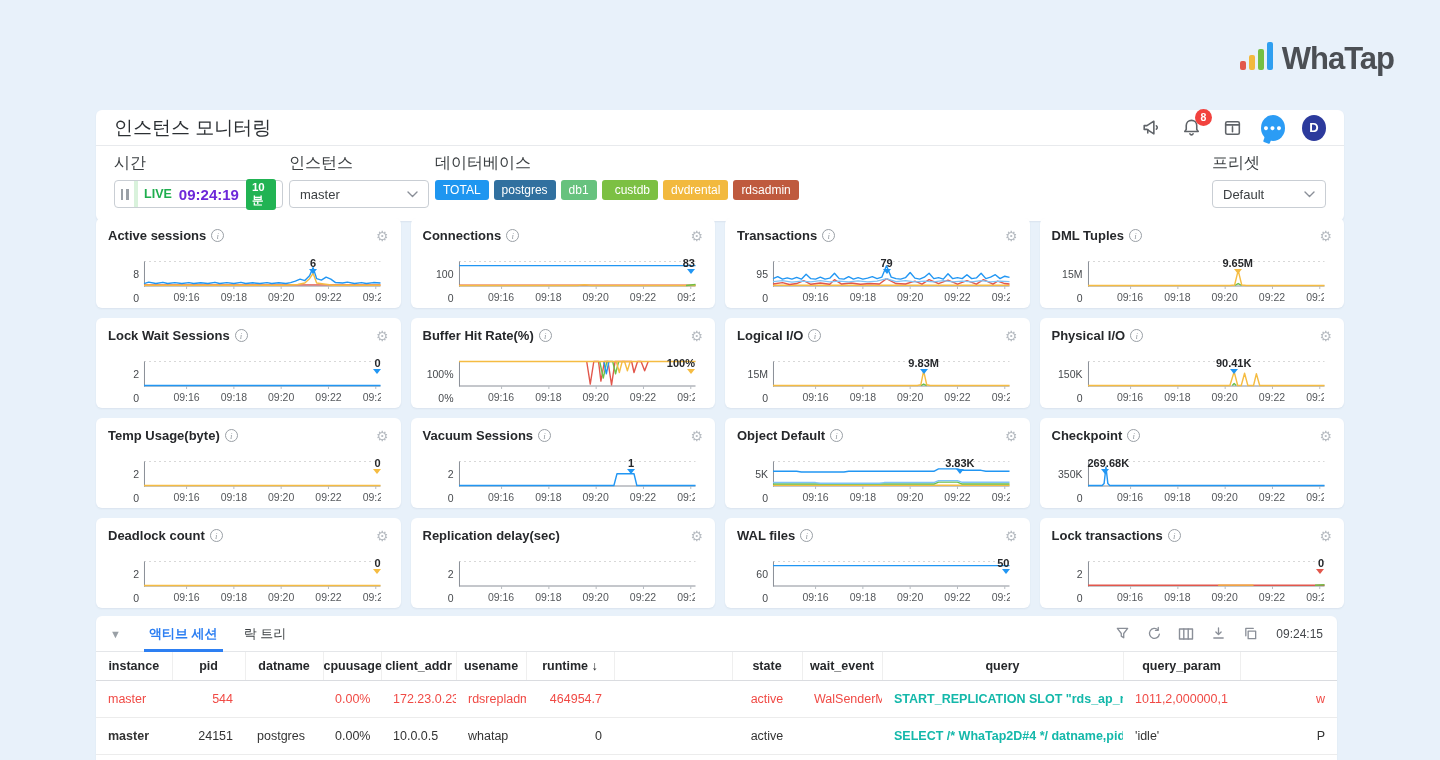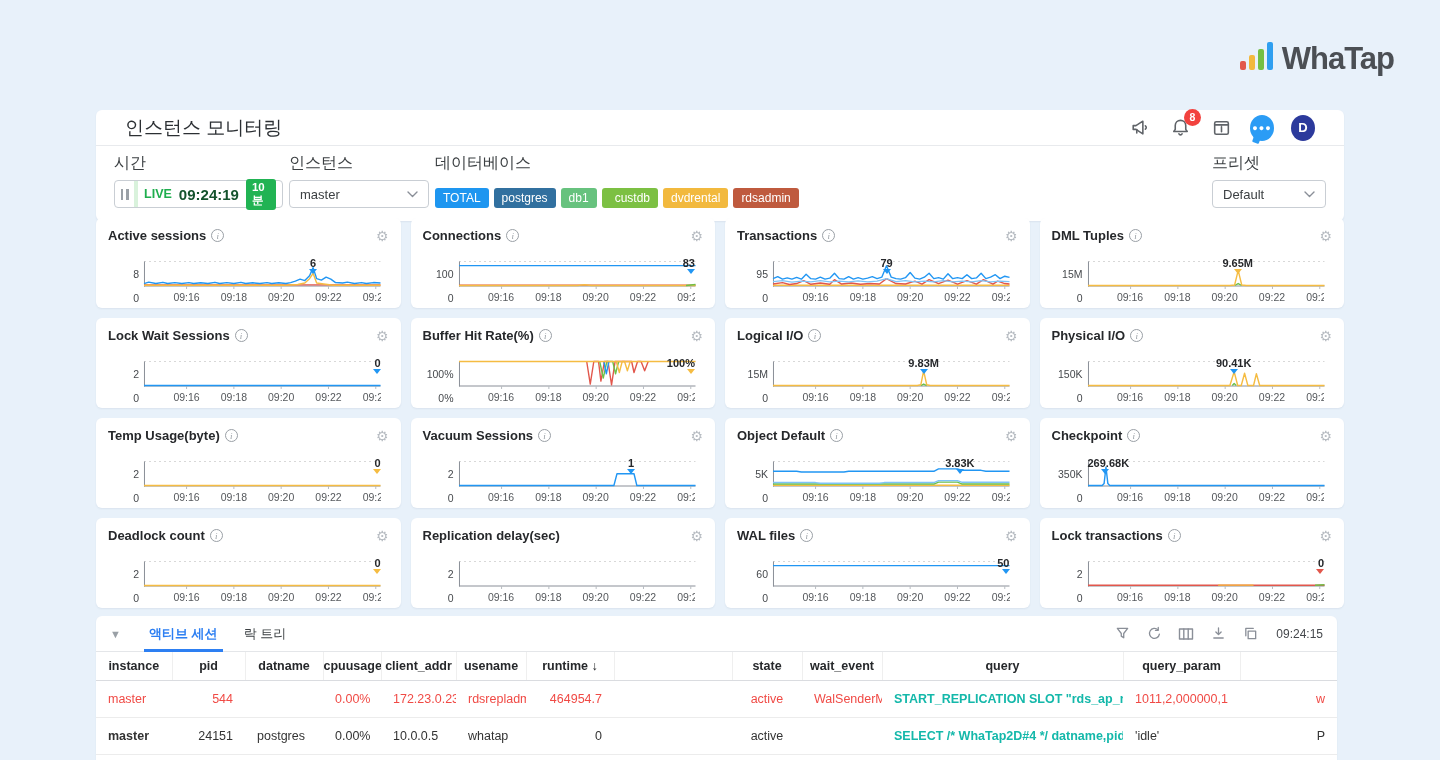--- a/index.html
+++ b/index.html
@@ -10,43 +10,43 @@
   .logo { position:absolute; top:42px; right:46px; display:flex; align-items:flex-end; gap:9px; }
   .logo-bars { display:flex; align-items:flex-end; gap:3px; padding-bottom:4px; }
   .logo-bars span { width:6px; border-radius:2px; display:block; }
   .logo-text { font-size:31px; font-weight:600; color:#4b4f54; letter-spacing:-1px; line-height:1; }
 
   
   .card { background:#fff; border-radius:6px; box-shadow:0 1px 2px rgba(30,60,90,.07); }
 
   
   .main-card { position:absolute; left:96px; top:110px; width:1248px; }
-  .hdr-row { height:36px; display:flex; align-items:center; padding:0 29px; border-bottom:1px solid #e8eaed; }
+  .hdr-row { height:36px; display:flex; align-items:center; padding:0 18px; border-bottom:1px solid #e8eaed; }
   .page-title { font-size:19px; font-weight:500; color:#2b2f33; }
   .hdr-icons { margin-left:auto; display:flex; align-items:center; gap:17px; }
   .hicon { position:relative; width:24px; height:24px; display:flex; align-items:center; justify-content:center; cursor:pointer; }
   .badge { position:absolute; top:-7px; right:-9px; min-width:17px; height:17px; border-radius:9px; background:#f2423e; color:#fff; font-size:10.5px; font-weight:700; display:flex; align-items:center; justify-content:center; padding:0 4px; }
   .chat-bubble { width:27px; height:26px; border-radius:50%; background:#2b9cf5; color:#fff; display:flex; align-items:center; justify-content:center; font-size:9px; letter-spacing:1px; font-weight:700; position:relative; }
   .chat-bubble::after { content:""; position:absolute; left:3px; bottom:-2px; width:7px; height:7px; background:#2b9cf5; border-radius:1px; transform:rotate(20deg); }
   .avatar { width:26px; height:26px; border-radius:50%; background:#2c3a9c; color:#fff; font-size:13px; font-weight:700; display:flex; align-items:center; justify-content:center; }
 
   .filter-row { display:flex; padding:7px 18px 13px; }
   .fgroup { display:flex; flex-direction:column; }
   .flabel { font-size:16px; color:#3c4043; margin-bottom:6px; }
   .ctrl { height:28px; border:1px solid #c9ced4; border-radius:4px; background:#fff; display:flex; align-items:center; }
   .time-ctrl { width:169px; margin-right:6px; padding:0 6px 0 0; }
   .pause-btn { width:26px; display:flex; justify-content:center; gap:3px; cursor:pointer; }
   .pause-btn i { width:2.5px; height:11px; background:#9aa0a6; display:block; }
   .live-strip { width:5px; height:26px; background:#d9f2dc; margin-right:6px; }
   .live-txt { color:#1fae4e; font-weight:700; font-size:12.5px; margin-right:7px; }
-  .time-txt { font-size:15px; font-weight:700; color:#14532d; margin-right:7px; }
+  .time-txt { font-size:15px; font-weight:700; color:#6d28d9; margin-right:7px; }
   .range-badge { background:#21b353; color:#fff; font-size:11.5px; border-radius:3px; padding:2px 6px; font-weight:600; }
   .sel-ctrl { width:140px; justify-content:space-between; padding:0 10px; margin-right:6px; cursor:pointer; font-size:13px; color:#3c4043; }
   .db-group { flex:1; }
-  .db-badges { display:flex; gap:5px; align-items:flex-end; height:28px; }
+  .db-badges { display:flex; gap:5px; align-items:flex-start; height:28px; }
   .db-badge { color:#fff; font-size:12px; border-radius:3px; padding:3px 8px; cursor:pointer; }
   .preset-group { margin-left:auto; }
   .preset-ctrl { width:114px; margin-right:0; }
 
   
   .chart-grid { position:absolute; left:96px; top:218px; width:1248px; display:grid; grid-template-columns:repeat(4,1fr); gap:10px; grid-auto-rows:90px; }
   .chart-card { padding:8px 12px 0; overflow:hidden; }
   .c-head { display:flex; align-items:center; height:19px; }
   .c-title { font-size:13px; font-weight:700; color:#26282b; margin-right:5px; white-space:nowrap; }
   .info-ic { width:13px; height:13px; border:1px solid #9aa0a6; border-radius:50%; color:#9aa0a6; font-size:9px; display:flex; align-items:center; justify-content:center; font-style:italic; font-family:"Liberation Serif",serif; cursor:pointer; }

